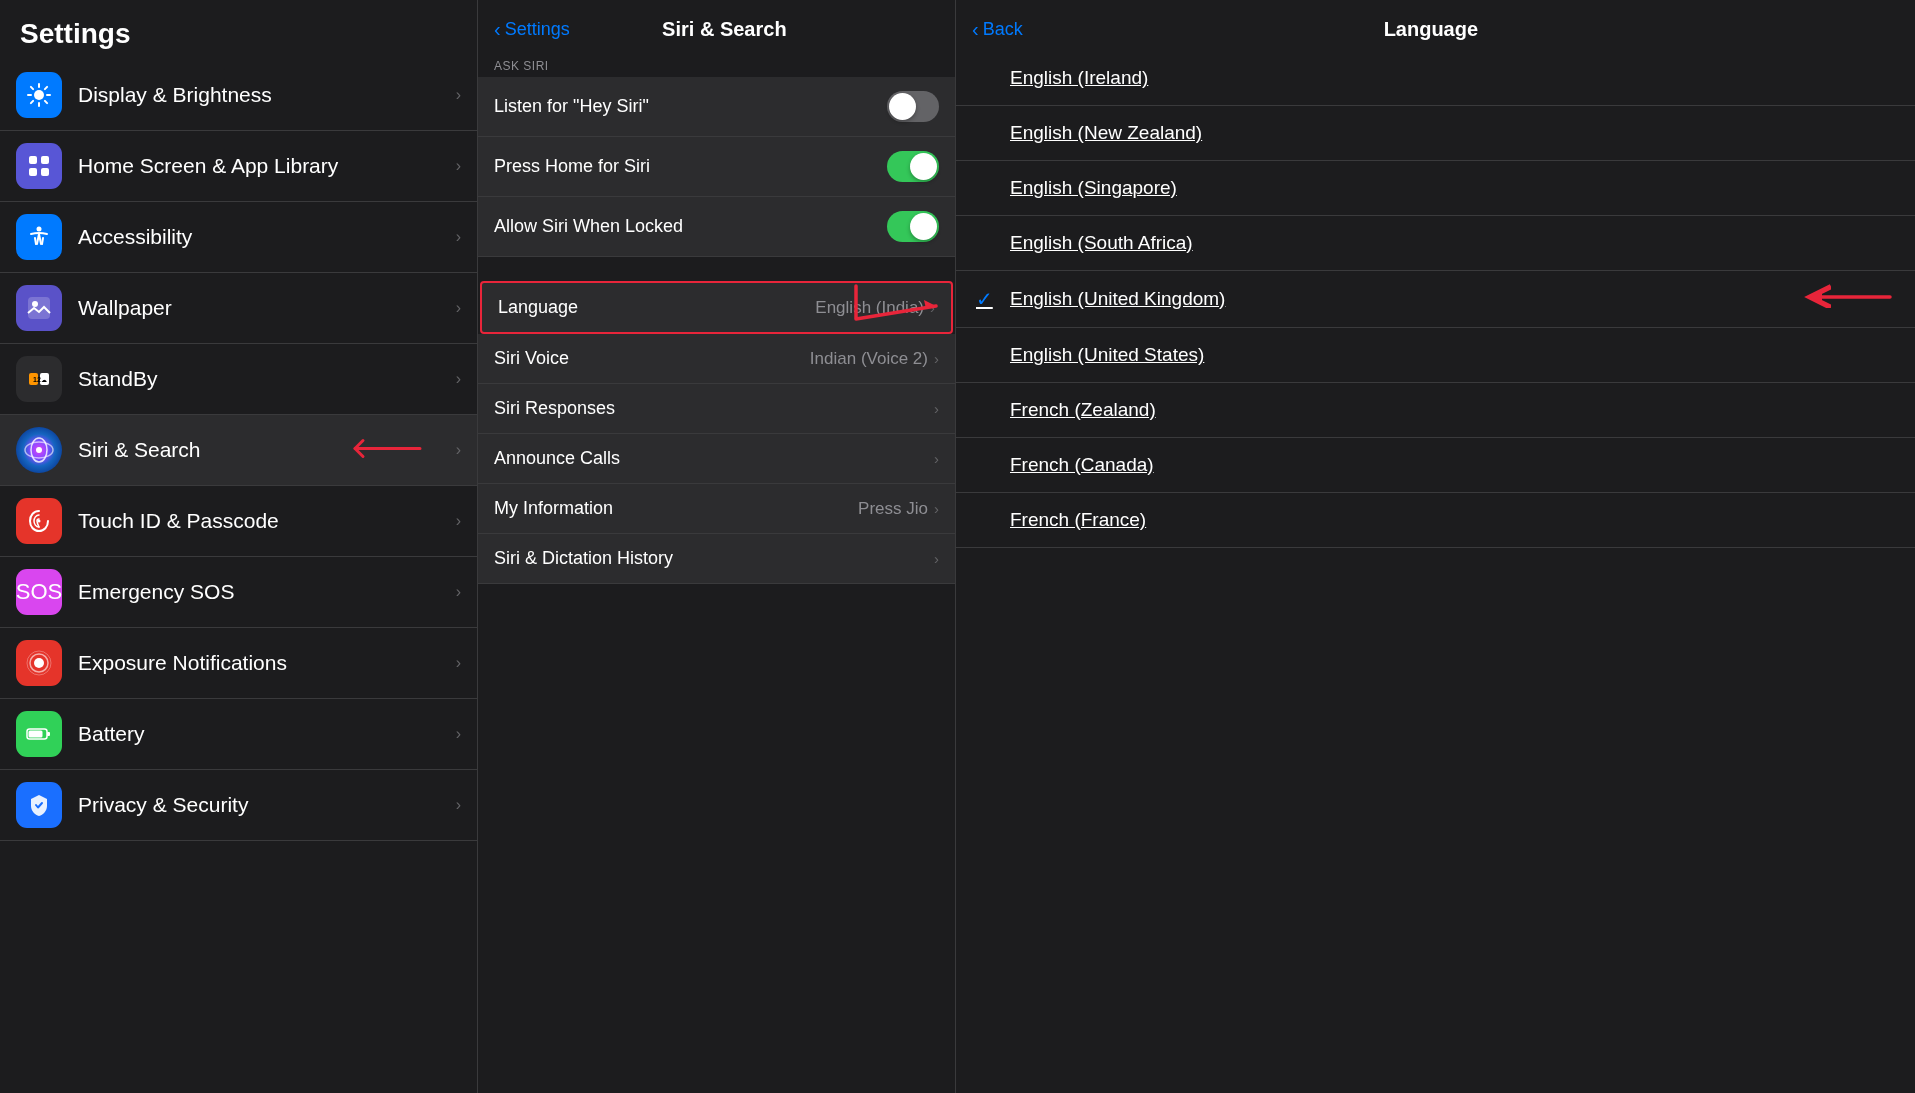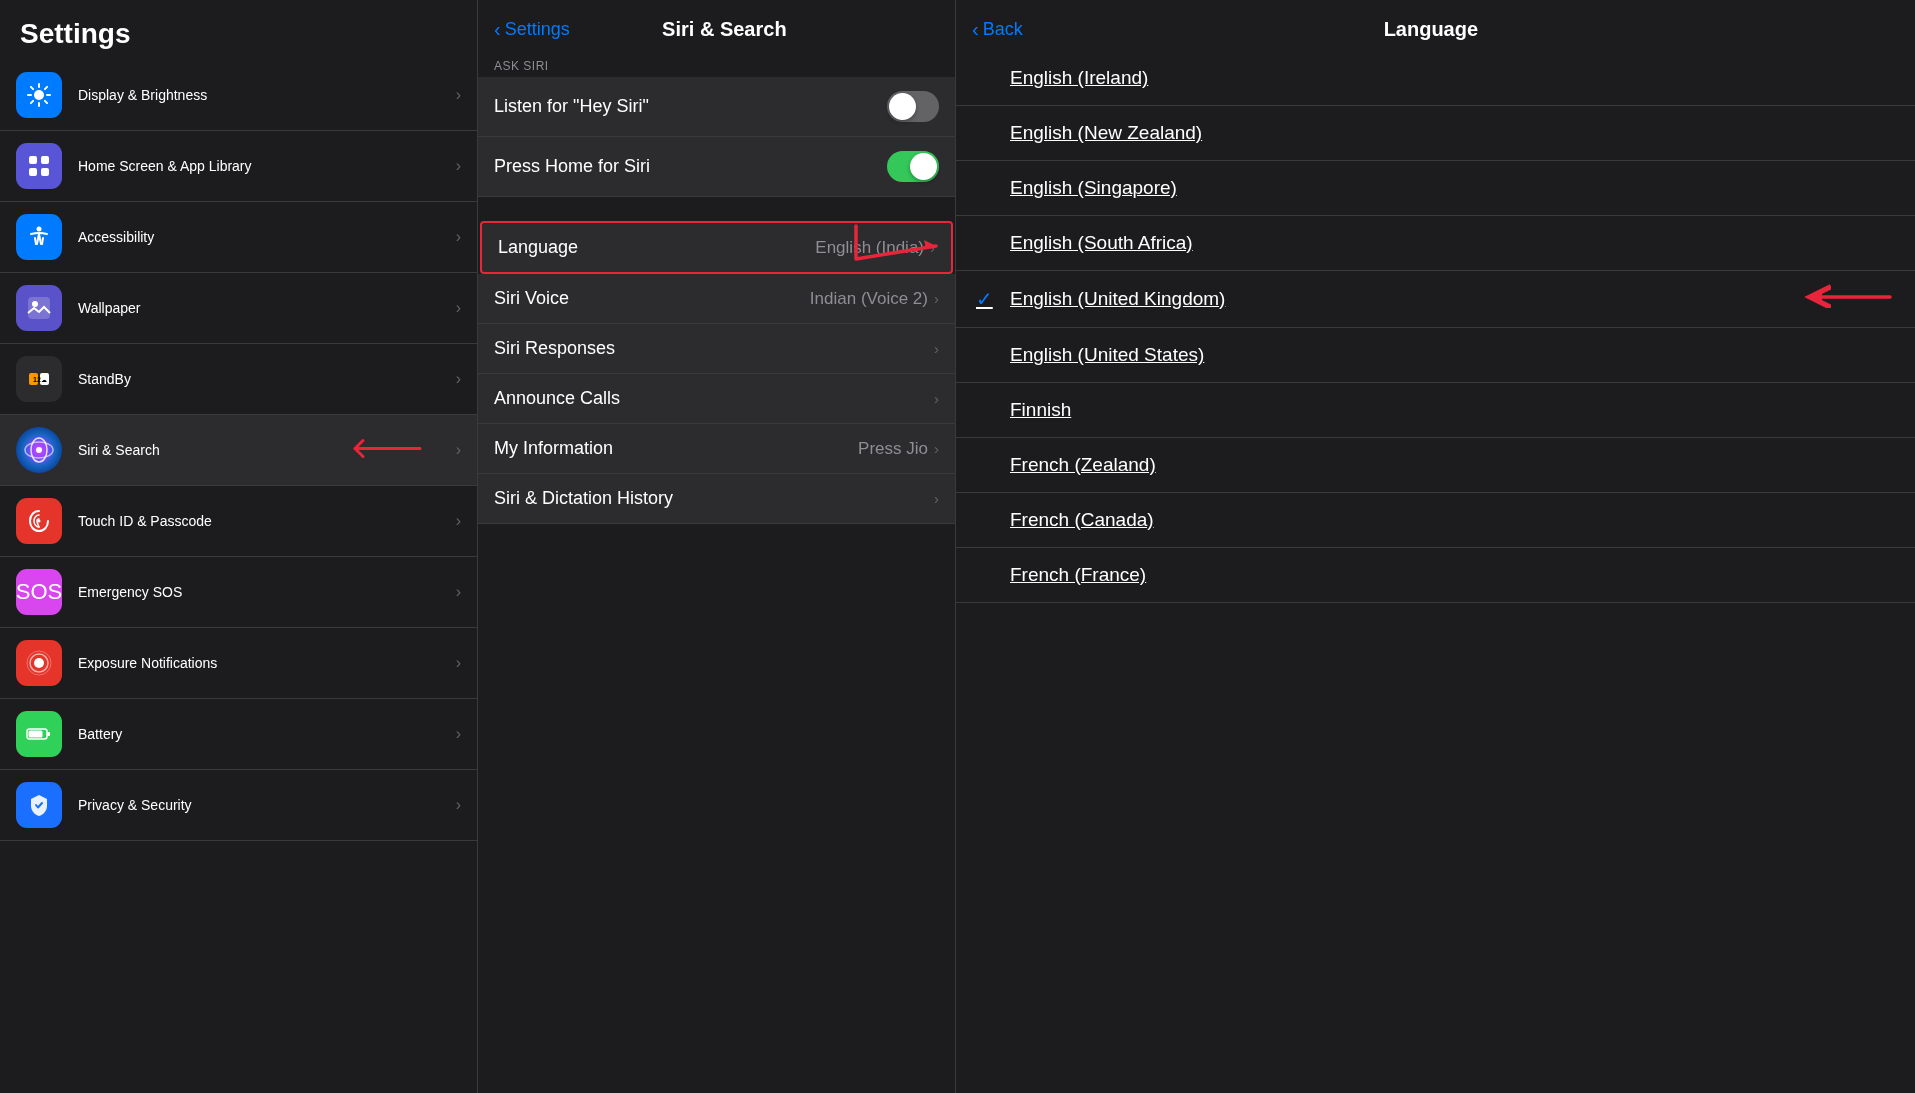--- a/index.html
+++ b/index.html
@@ -49,21 +49,21 @@
       border-radius: 11px;
       margin-right: 16px;
       display: flex;
       align-items: center;
       justify-content: center;
       font-size: 22px;
       flex-shrink: 0;
     }
     .item-label {
       flex: 1;
-      font-size: 14px;
+      font-size: 21px;
       color: #fff;
       font-weight: 400;
     }
     .item-chevron {
       color: #636366;
       font-size: 16px;
       margin-left: 4px;
     }
 
     
@@ -372,20 +372,26 @@
     <div class="toggle off">
       <div class="toggle-knob" style="left:2px"></div>
     </div>
   </div>
       <div class="siri-item" style="position: relative;">
     <span class="siri-item-label">Press Home for Siri</span>
     <div class="toggle on">
       <div class="toggle-knob" style="left:23px"></div>
     </div>
   </div>
+      <div class="siri-item" style="position: relative;">
+    <span class="siri-item-label">Allow Siri When Locked</span>
+    <div class="toggle on">
+      <div class="toggle-knob" style="left:23px"></div>
+    </div>
+  </div>
       <div class="spacer-block"></div>
       <div class="siri-item language-highlighted" style="position: relative;">
     <span class="siri-item-label">Language</span>
     <span class="siri-item-value">English (India)</span>
     <span class="siri-item-chevron">›</span>
   <div style="position: absolute; right: -15px; top: 50%; transform: translateY(-50%); pointer-events: none; z-index: 10;"><svg width="120" height="50" viewBox="0 0 120 50">
       <path d="M10 5 L10 38 L90 25" stroke="#e8253a" stroke-width="3.5" fill="none" stroke-linecap="round" stroke-linejoin="round"></path>
       <polygon points="90,25 78,19 80,28" fill="#e8253a"></polygon>
     </svg></div>
       </div>
@@ -452,24 +458,20 @@
       <path d="M95 20 L15 20" stroke="#e8253a" stroke-width="3.5" fill="none" stroke-linecap="round" marker-end="url(#ah)"></path>
       <polygon points="15,20 27,14 27,26" fill="#e8253a"></polygon>
     </svg></div>
       </div>
       <div class="lang-item" style="position: relative; align-items: center;">
     <span class="lang-check"></span>
     <span class="lang-label">English (United States)</span>
   </div>
       <div class="lang-item" style="position: relative;">
     <span class="lang-check"></span>
-    <span class="lang-label">Finnish</span>
-  </div>
-      <div class="lang-item" style="position: relative;">
-    <span class="lang-check"></span>
     <span class="lang-label">French (Zealand)</span>
   </div>
       <div class="lang-item" style="position: relative;">
     <span class="lang-check"></span>
     <span class="lang-label">French (Canada)</span>
   </div>
       <div class="lang-item" style="position: relative;">
     <span class="lang-check"></span>
     <span class="lang-label">French (France)</span>
   </div>

